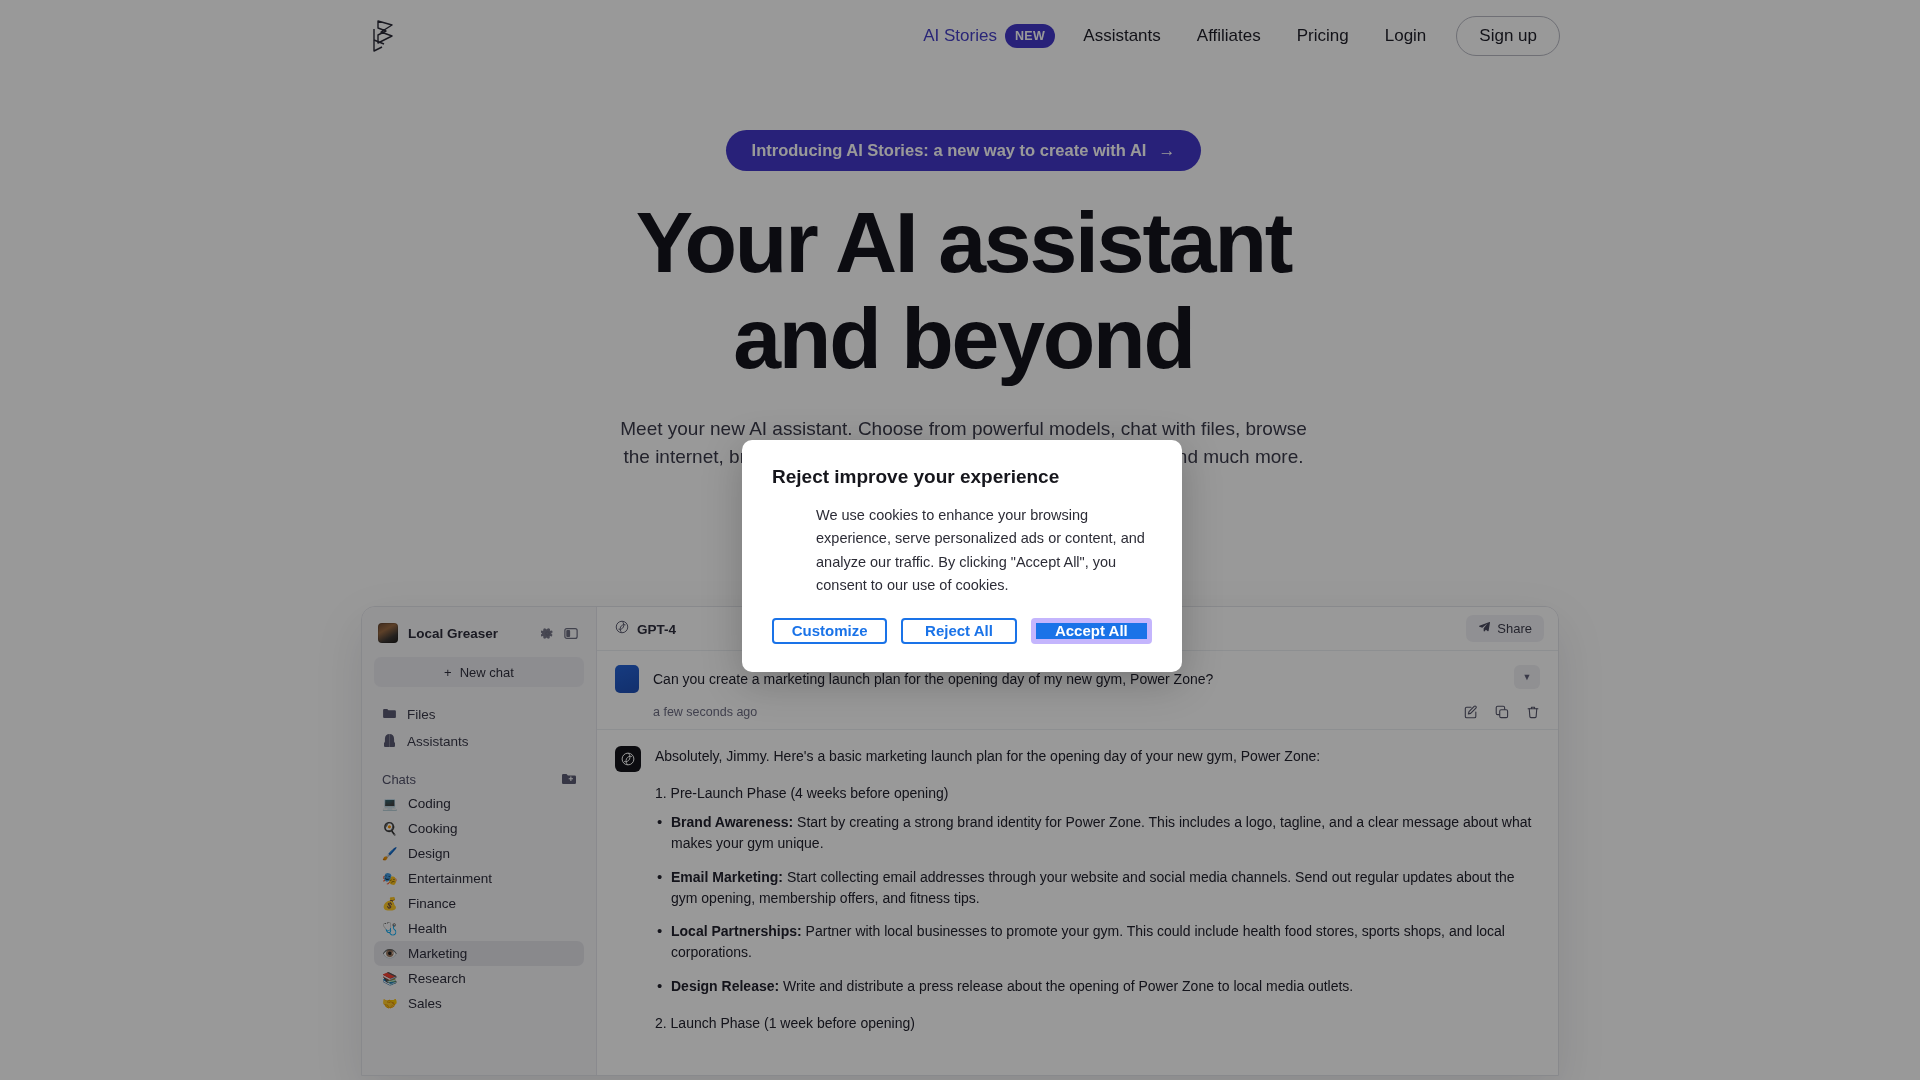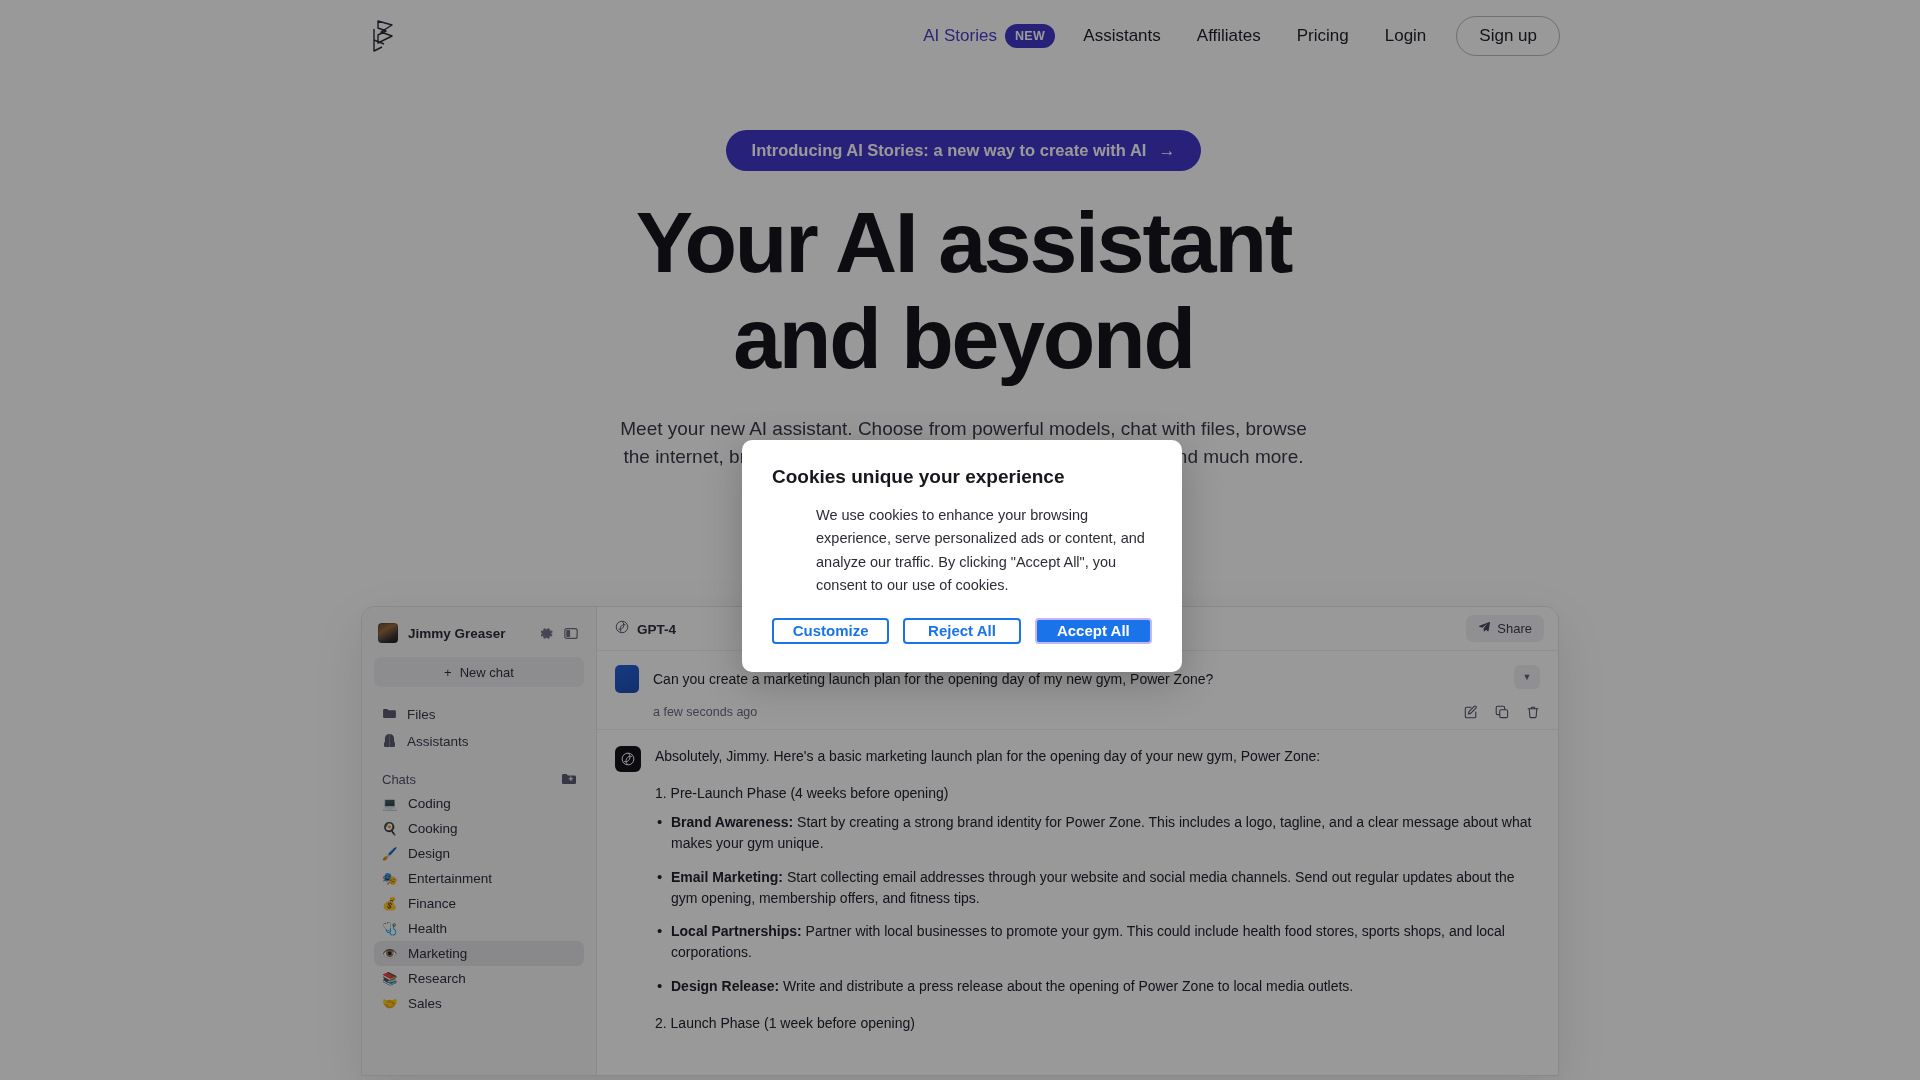--- a/index.html
+++ b/index.html
@@ -212,21 +212,21 @@
     margin-left: 44px;
   }
   .modal-actions { display: flex; gap: 14px; }
   .btn {
     flex: 1; height: 26px; border-radius: 4px;
     font-size: 15px; font-weight: 700; cursor: pointer;
     font-family: "Liberation Sans", sans-serif;
     display: flex; align-items: center; justify-content: center;
   }
   .btn-outline { background: #fff; border: 2px solid #1a73e8; color: #1a73e8; }
-  .btn-filled  { background: #1a73e8; border: 2px solid #c4b5fd; color: #fff; text-align: center; }
+  .btn-filled  { background: #1a73e8; border: 5px solid #c4b5fd; color: #fff; text-align: center; }
 </style>
 </head>
 <body>
 
 <div id="page">
 
   <div class="navbar">
     <div class="logo">
       <svg width="30" height="34" viewBox="0 0 30 34" fill="none">
         <path d="M10 2 L24 6 L13 13 L24 17 L10 24 L10 16 L18 12 L10 9 Z" stroke="#2b2b38" stroke-width="1.4" stroke-linejoin="round" fill="none"></path>
@@ -256,21 +256,21 @@
       <span class="l2">and beyond</span>
     </h1>
     <p class="hero-sub">Meet your new AI assistant. Choose from powerful models, chat with files, browse the internet, bring your team, customize assistants, share chats, and much more.</p>
   </div>
 
   <div class="app-card">
 
     <div class="app-sidebar">
       <div class="sb-user">
         <div class="sb-avatar"></div>
-        <div class="sb-username">Jimmy Greaser</div>
+        <div class="sb-username">Local Greaser</div>
         <span class="sb-icon">
           <svg width="13" height="13" viewBox="0 0 16 16" fill="currentColor">
             <path d="M8 5.2a2.8 2.8 0 100 5.6 2.8 2.8 0 000-5.6zm0 4.3a1.5 1.5 0 110-3 1.5 1.5 0 010 3z"></path>
             <path d="M14 9.1l-1.2-.5a4.9 4.9 0 000-1.2l1.2-.5a.6.6 0 00.3-.7l-.6-1.5a.6.6 0 00-.7-.3l-1.2.4a4.9 4.9 0 00-.9-.8l.2-1.3a.6.6 0 00-.4-.6L8.9 1.6a.6.6 0 00-.7.2l-.8 1a5 5 0 00-1.2 0l-.8-1a.6.6 0 00-.7-.2l-1.5.5a.6.6 0 00-.4.6l.2 1.3c-.3.2-.6.5-.9.8l-1.2-.4a.6.6 0 00-.7.3L-.4 6.2a.6.6 0 00.3.7l1.2.5a4.9 4.9 0 000 1.2l-1.2.5a.6.6 0 00-.3.7l.6 1.5a.6.6 0 00.7.3l1.2-.4c.3.3.6.6.9.8l-.2 1.3a.6.6 0 00.4.6l1.5.5a.6.6 0 00.7-.2l.8-1a5 5 0 001.2 0l.8 1a.6.6 0 00.7.2l1.5-.5a.6.6 0 00.4-.6l-.2-1.3c.3-.2.6-.5.9-.8l1.2.4a.6.6 0 00.7-.3l.6-1.5a.6.6 0 00-.3-.7z" opacity=".92"></path>
           </svg>
         </span>
         <span class="sb-icon">
           <svg width="14" height="13" viewBox="0 0 16 14" fill="none">
             <rect x="1" y="1.5" width="14" height="11" rx="2.2" stroke="currentColor" stroke-width="1.4"></rect>
             <rect x="2.6" y="3" width="4.4" height="8" rx="1.2" fill="currentColor"></rect>
@@ -424,20 +424,20 @@
           <div class="h">2. Launch Phase (1 week before opening)</div>
         </div>
       </div>
     </div>
   </div>
 </div>
 
 <div id="overlay"></div>
 
 <div class="modal">
-  <div class="modal-title">Cookies unique your experience</div>
+  <div class="modal-title">Reject improve your experience</div>
   <div class="modal-text">We use cookies to enhance your browsing experience, serve personalized ads or content, and analyze our traffic. By clicking "Accept All", you consent to our use of cookies.</div>
   <div class="modal-actions">
     <button class="btn btn-outline">Customize</button>
     <button class="btn btn-outline">Reject All</button>
     <button class="btn btn-filled">Accept All</button>
   </div>
 </div>
 
 </body></html>

